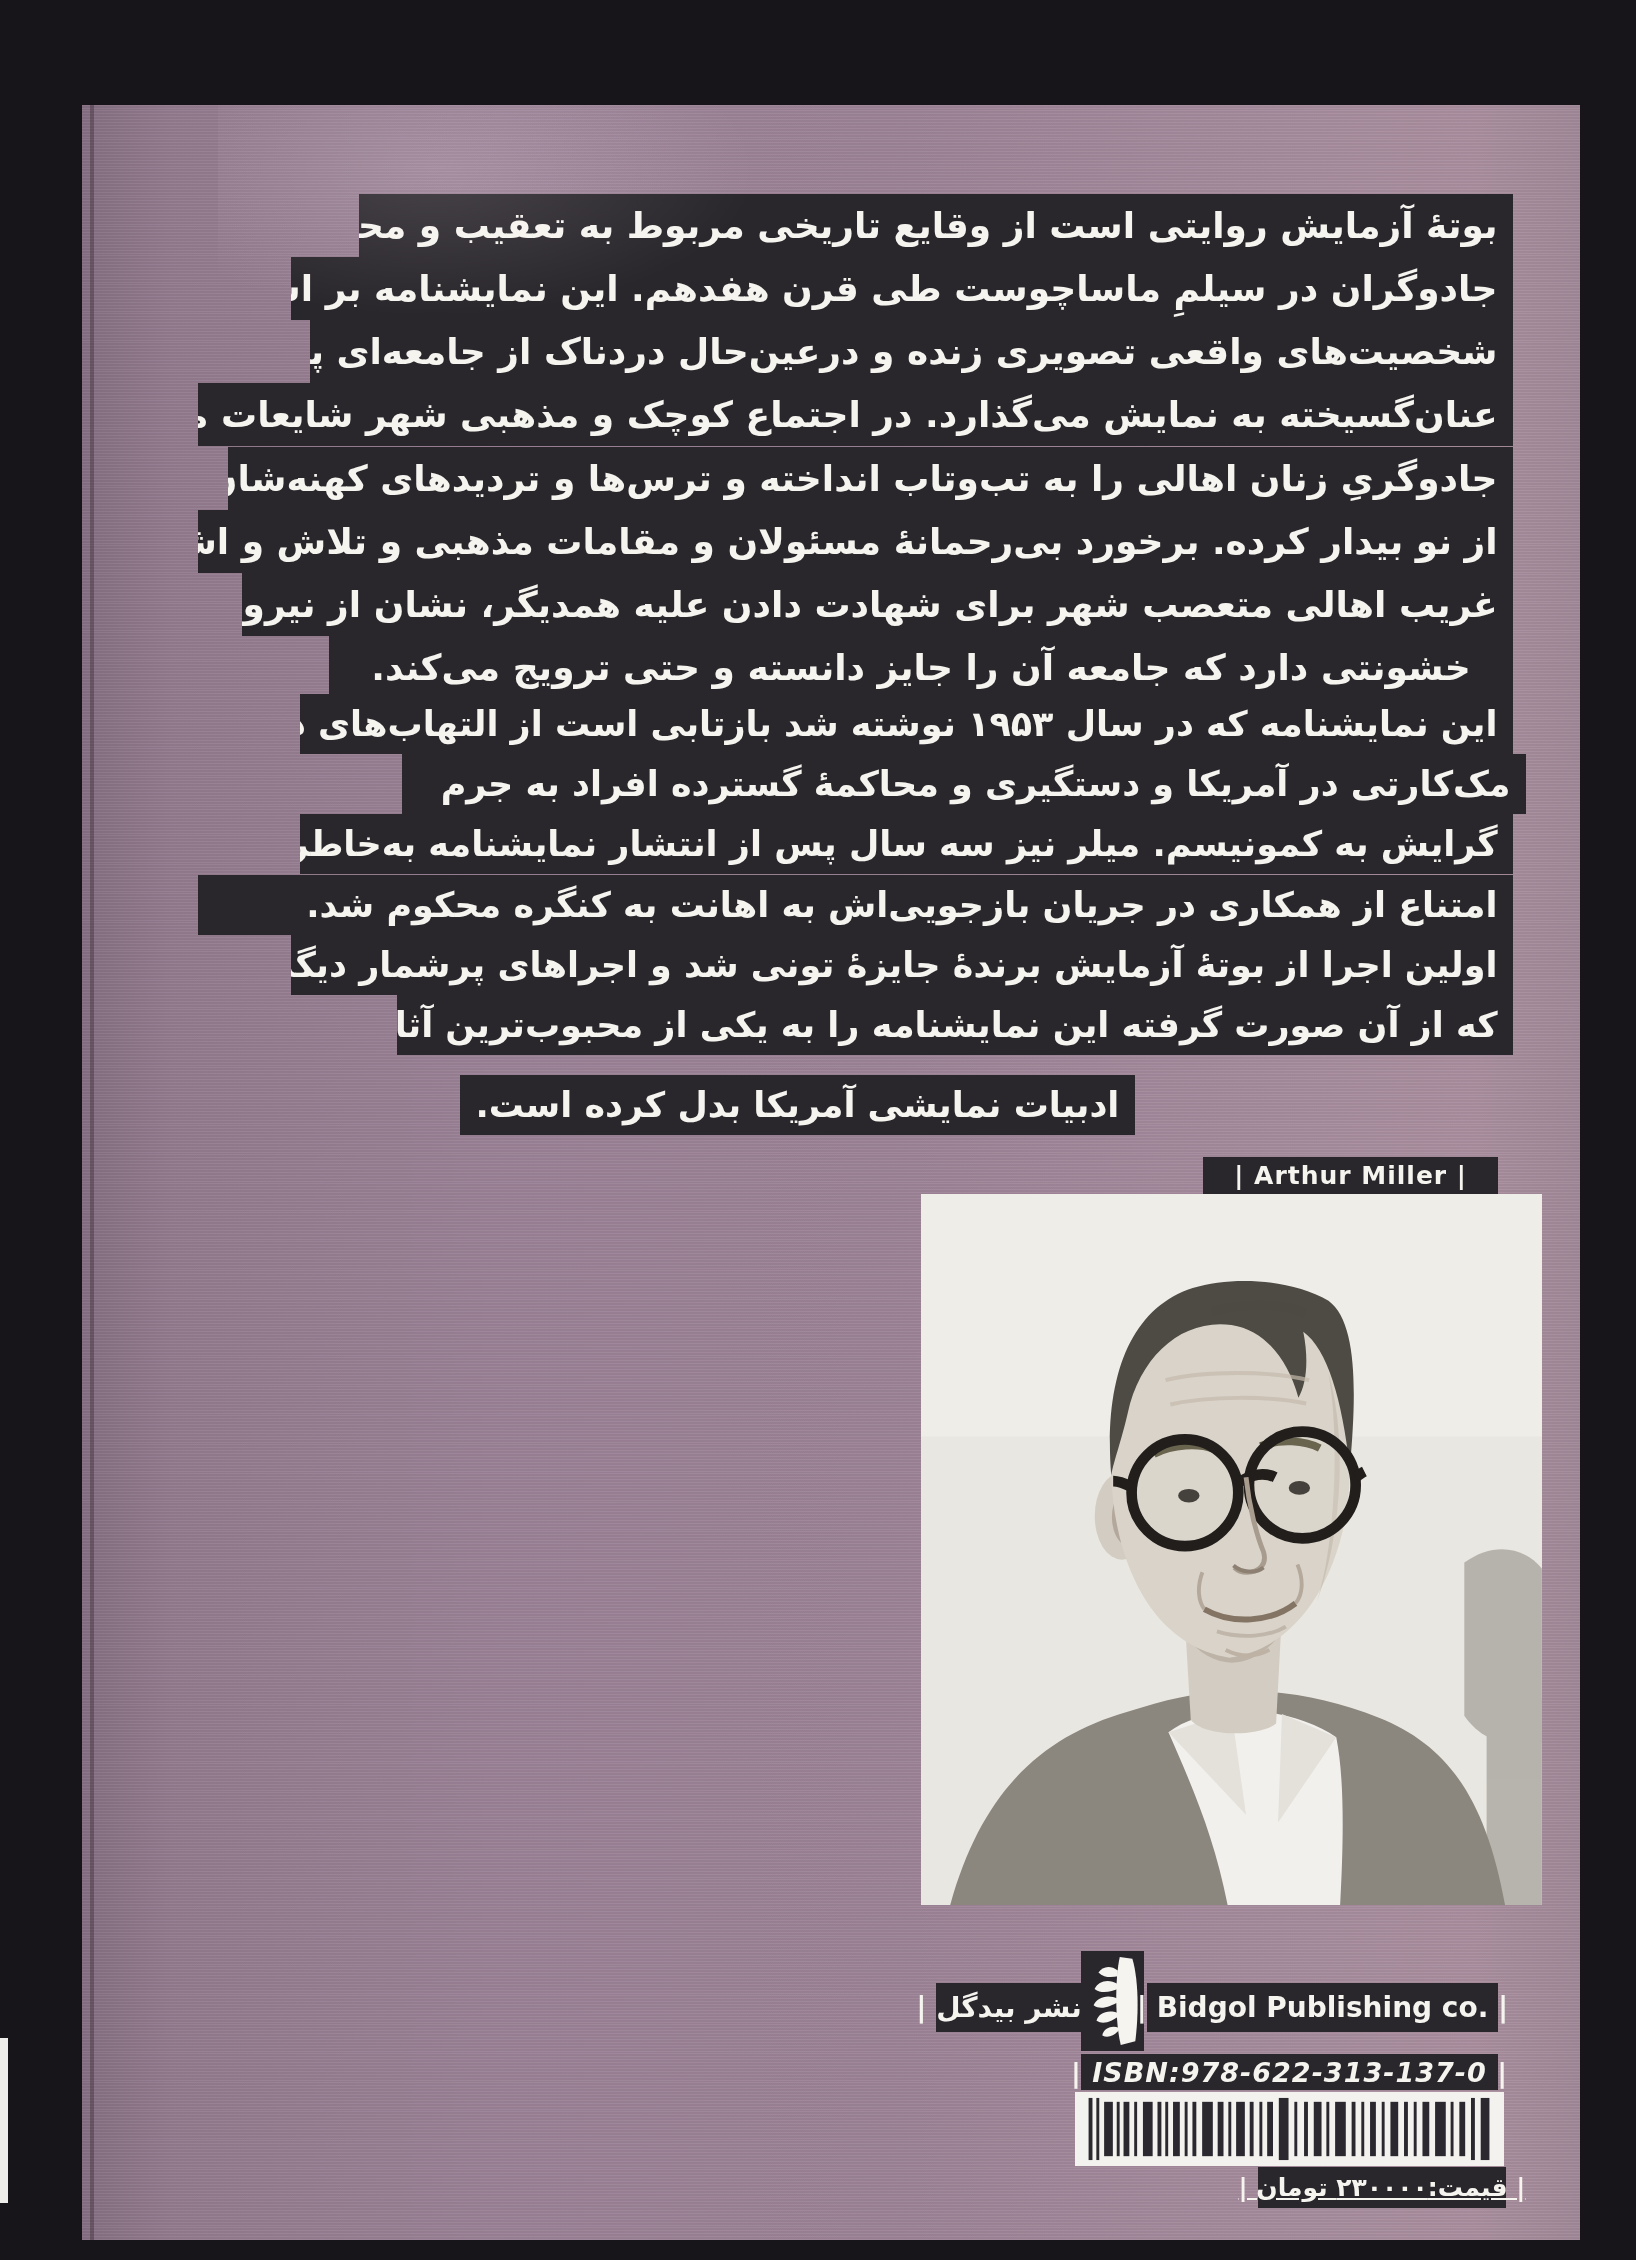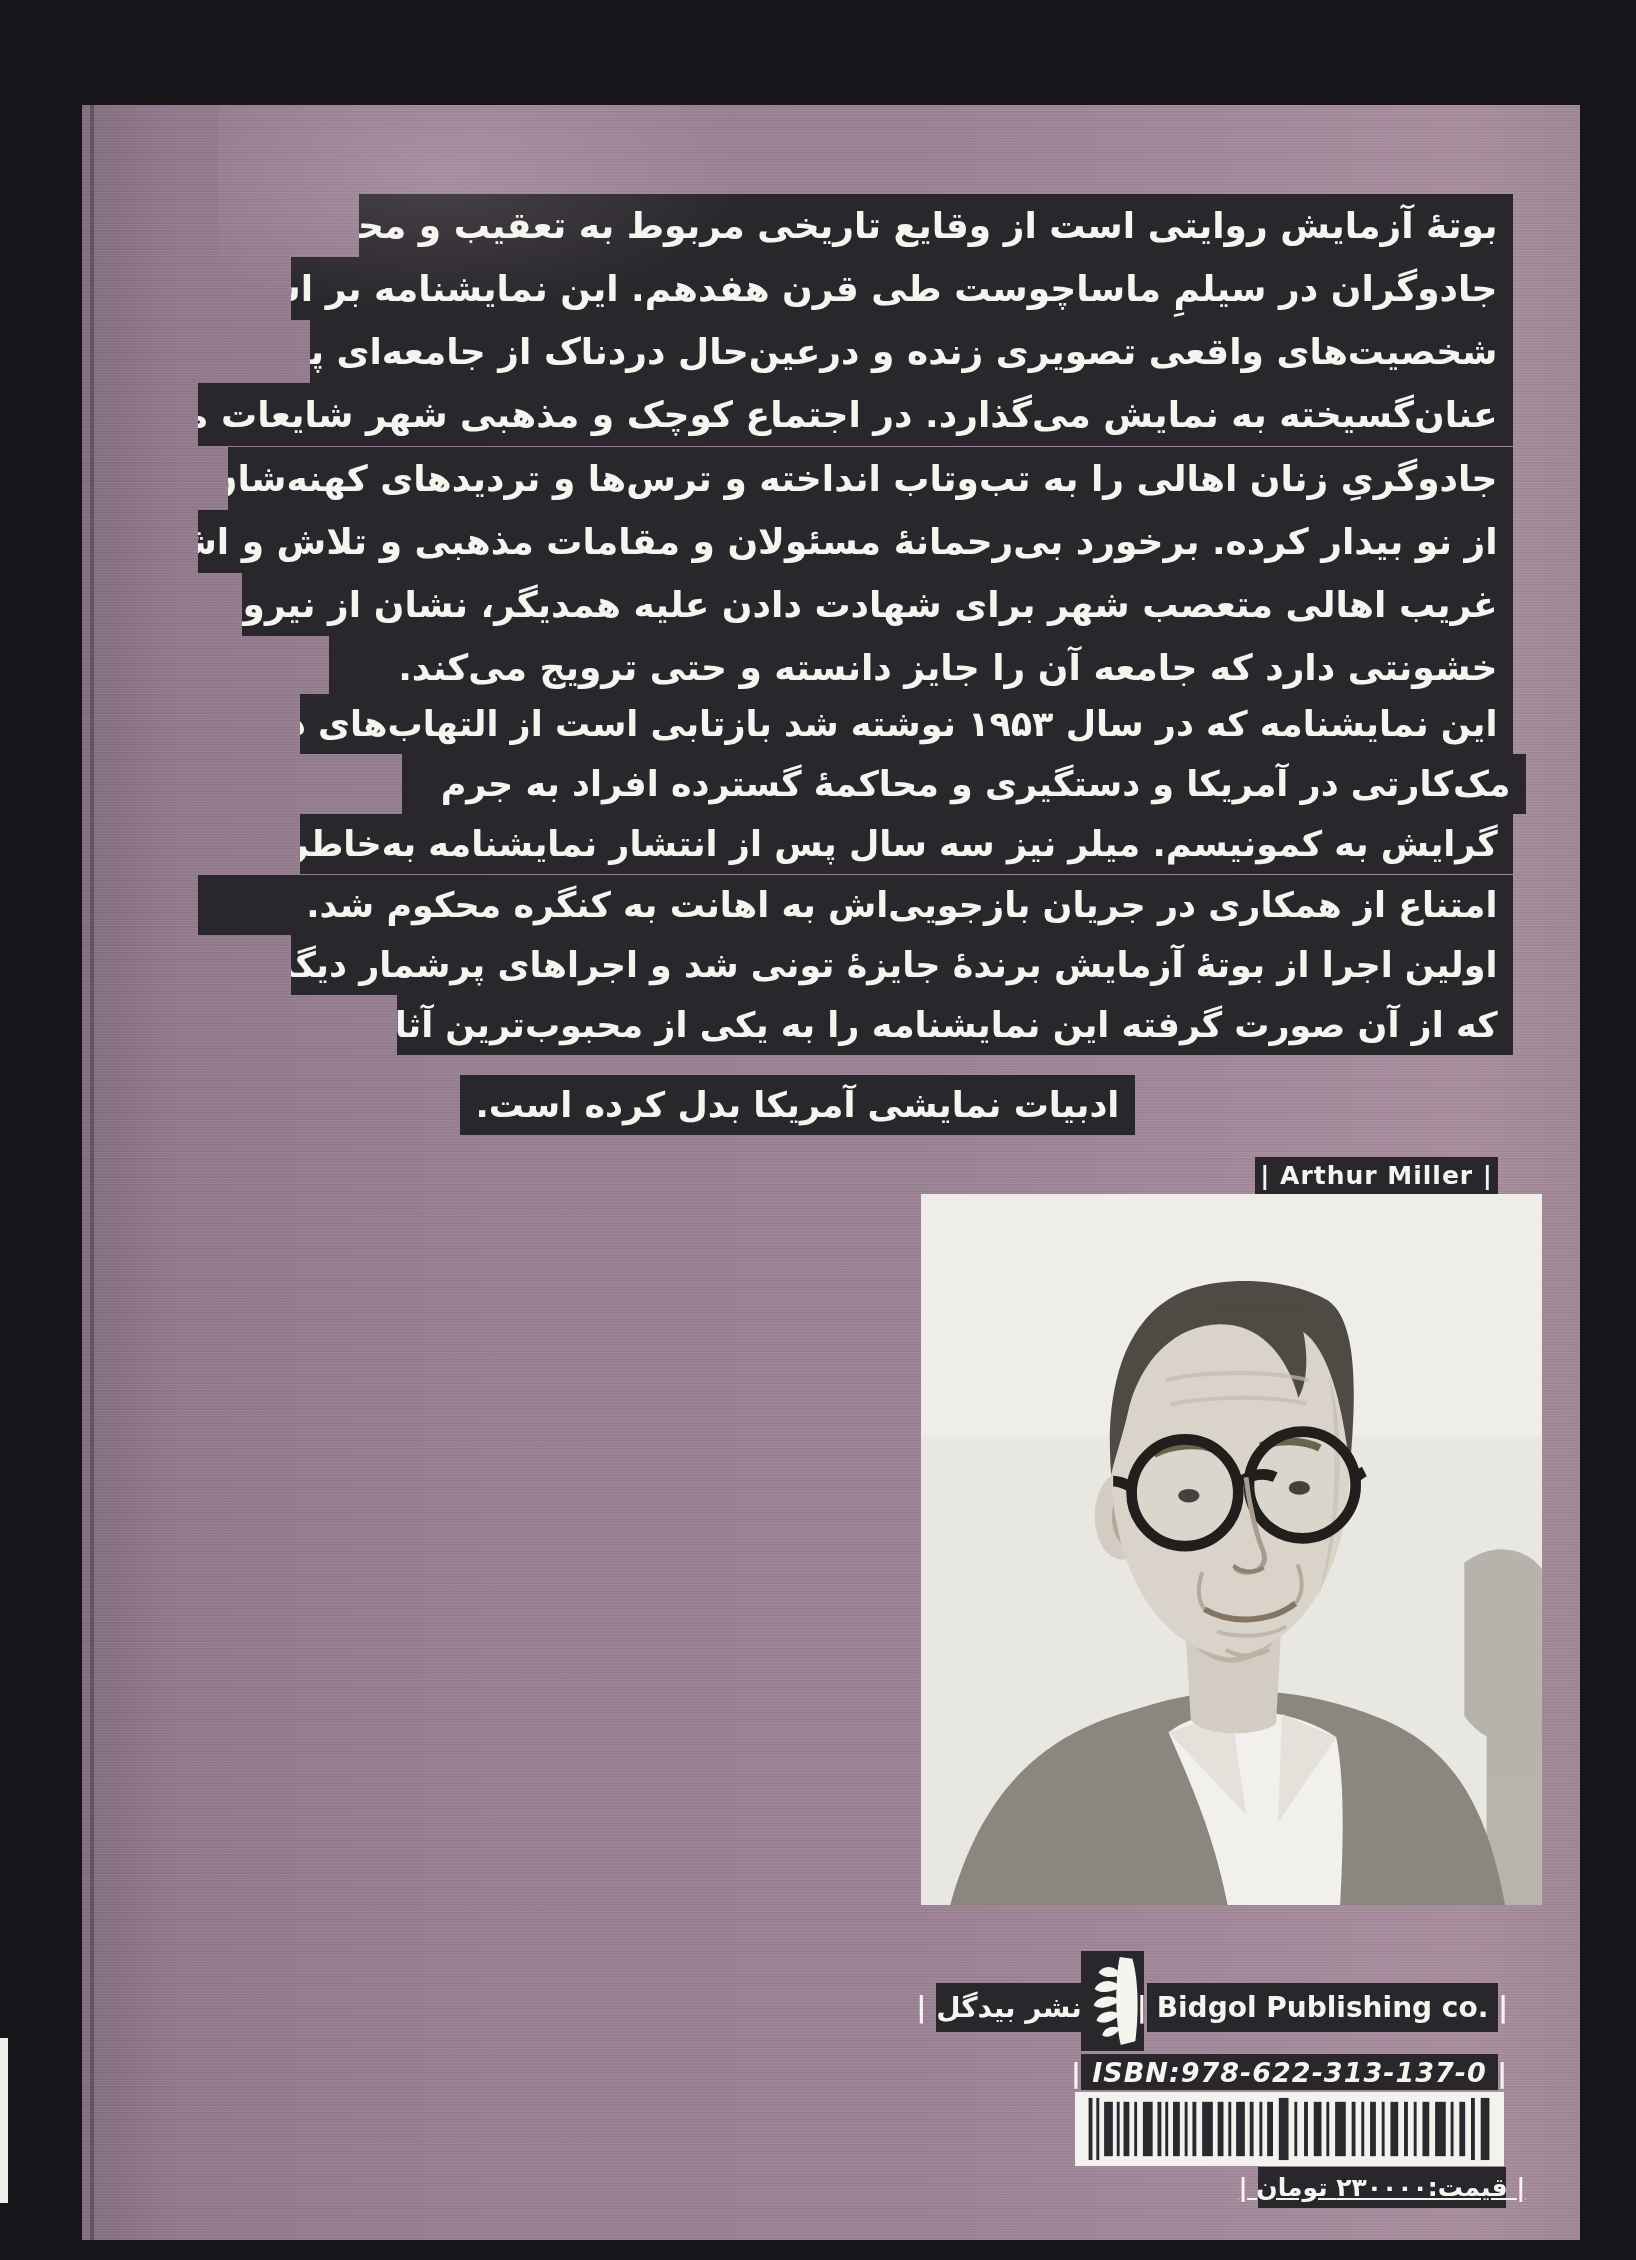--- a/index.html
+++ b/index.html
@@ -9,24 +9,24 @@
          background:linear-gradient(90deg,#857083 0%,#937b8e 6%,#9b8296 28%,#9d8497 55%,#a68c9d 80%,#aa8f9f 93%,#a18998 100%);}
   .inner::before{content:"";position:absolute;inset:0;pointer-events:none;
          background:repeating-linear-gradient(0deg,rgba(255,255,255,.045) 0 1px,rgba(0,0,0,.035) 1px 2.9px);}
   .inner::after{content:"";position:absolute;left:136px;top:0;width:543px;height:213px;pointer-events:none;
          background:radial-gradient(ellipse at 40% 30%,rgba(255,245,250,.14),rgba(255,255,255,0) 70%);}
   .crease{position:absolute;left:7.8px;top:0;bottom:0;width:3.9px;background:rgba(30,15,30,.30);}
   .strip{position:absolute;background:#29262c;color:#f6f4ef;font-weight:bold;white-space:nowrap;
          box-sizing:border-box;padding:0 15.5px;overflow:hidden;}
   .p1{height:63px;line-height:63px;font-size:36px;direction:rtl;text-align:right;}
   .p2{height:60px;line-height:60px;font-size:35px;direction:rtl;text-align:right;}
-  .lastline{text-align:right;}
+  .lastline{text-align:center;}
   .label{position:absolute;background:#29262c;color:#f6f4ef;font-weight:bold;display:flex;
          align-items:center;justify-content:center;box-sizing:border-box;white-space:nowrap;}
-  .author-strip{top:1052px;right:82px;height:37px;padding:0 5px;font-size:25px;letter-spacing:1px;}
+  .author-strip{top:1052px;right:82px;height:37px;padding:0 31px;font-size:25px;letter-spacing:1px;}
   .photo{position:absolute;top:1089px;left:839px;width:621px;height:711px;background:#e9e7e1;}
   .pub-fa{top:1878px;left:854px;width:146px;height:49px;font-size:28px;direction:rtl;}
   .logo-box{position:absolute;top:1846px;left:999px;width:63px;height:100px;background:#29262c;}
   .pub-en{top:1878px;left:1065px;right:82px;height:49px;font-size:28px;}
   .isbn-strip{top:1949px;left:999px;right:82px;height:36px;font-size:27px;direction:ltr;letter-spacing:1px;font-style:italic;}
   .barcode-box{position:absolute;top:1987px;left:993px;width:429px;height:74px;background:#f4f2ee;}
   .price-strip{top:2062px;left:1176px;right:74px;height:41px;font-size:25px;direction:rtl;text-decoration:underline;}
   .sliver{position:absolute;left:0;top:2038px;width:7.8px;height:165px;background:#efede9;}
 </style>
 </head>

